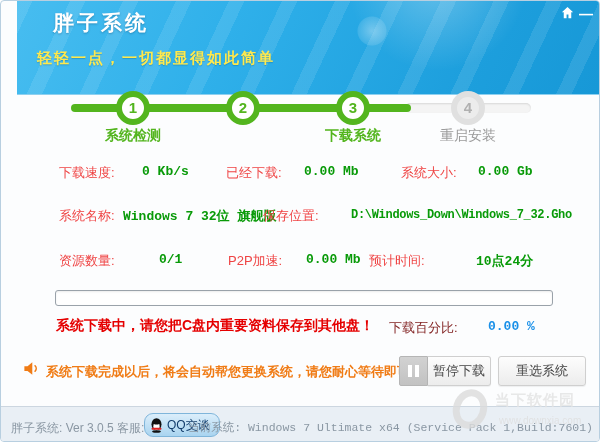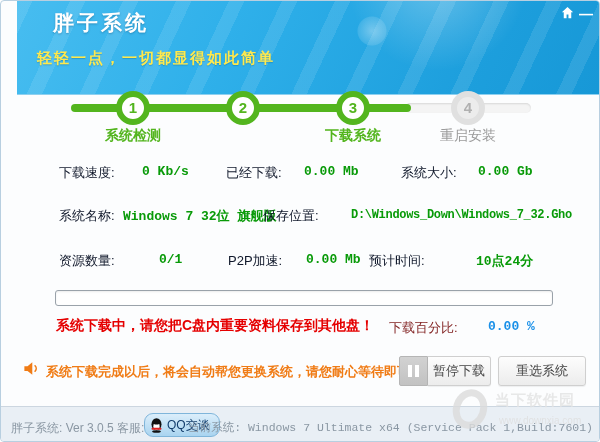--- a/index.html
+++ b/index.html
@@ -26,21 +26,21 @@
   .bar-gray  { position:absolute; left:404px; top:102px; width:126px; height:10px; border-radius:5px; background:#f4f4f4; box-shadow:inset 0 1px 2px rgba(0,0,0,.12); }
   .step-circle {
     position:absolute; top:90px; width:34px; height:34px; border-radius:50%;
     background:#fff; border:6px solid #53b51e; color:#53b51e;
     font-size:15px; font-weight:bold; text-align:center; line-height:22px;
   }
   .step-circle.pending { background:#ececec; border-color:#e0e0e0; color:#b0b0b0; }
   .step-label { position:absolute; top:126px; width:64px; text-align:center; font-size:14px; font-weight:bold; color:#53b51e; }
   .step-label.pending { color:#9a9a9a; font-weight:normal; }
   
-  .lbl { position:absolute; font-size:13px; color:#0f172a; }
+  .lbl { position:absolute; font-size:13px; color:#ef4444; }
   .val { position:absolute; font-size:13px; font-weight:bold; color:#089a08; font-family:"Liberation Mono","DejaVu Sans Mono",monospace; }
   .val.path { font-size:12px; letter-spacing:-0.3px; }
   
   #progressbar { position:absolute; left:54px; top:289px; width:498px; height:16px; background:#fff; border:1px solid #9aa2aa; border-radius:3px; box-shadow:inset 0 1px 2px rgba(0,0,0,.08); }
   #progressfill { height:100%; background:#53b51e; border-radius:2px; width:0%; }
   #warning { position:absolute; left:55px; top:316px; font-size:14px; font-weight:bold; color:#e50000; }
   #pct-label { position:absolute; left:388px; top:318px; font-size:13px; color:#7f1d1d; }
   #pct-value { position:absolute; left:487px; top:318px; font-size:13px; font-weight:bold; color:#1a90e8; font-family:"Liberation Mono","DejaVu Sans Mono",monospace; }
   
   #notice { position:absolute; left:45px; top:362px; font-size:13px; font-weight:bold; color:#f07c16; }

